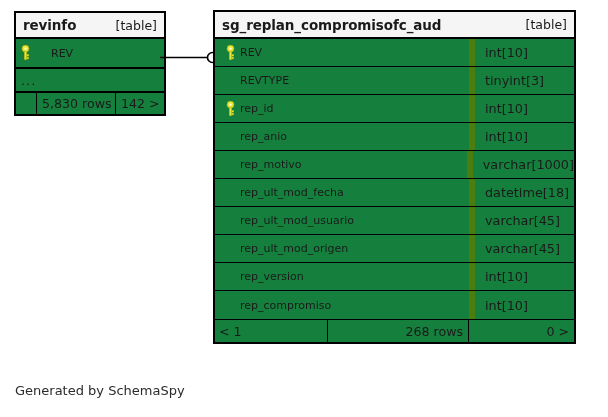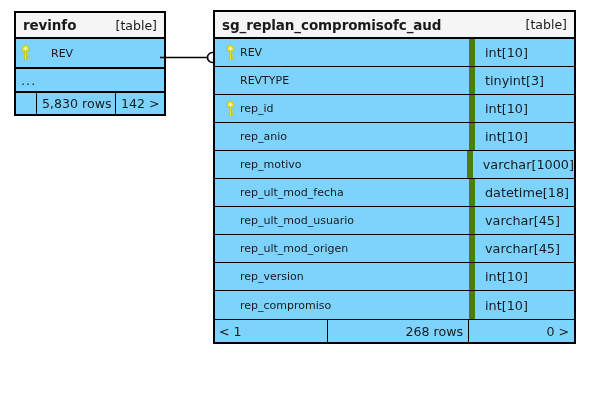--- a/index.html
+++ b/index.html
@@ -20,21 +20,21 @@
   .diagram {
     position: absolute;
     inset: 0;
   }
 
   
   .entity {
     position: absolute;
     box-sizing: border-box;
     border: 2px solid #000000;
-    background: #7dd3fc;
+    background: #15803d;
   }
 
   .entity-header {
     box-sizing: border-box;
     background: #f5f5f5;
     border-bottom: 2px solid #000000;
     display: flex;
     align-items: center;
     justify-content: space-between;
     padding: 0 7px;
@@ -323,14 +323,15 @@
         </div>
       </div>
 
     <div class="entity-footer">
       <span class="foot-cell fc-prev">&lt; 1</span>
       <span class="foot-cell fc-rows">268 rows</span>
       <span class="foot-cell fc-next">0 &gt;</span>
     </div>
   </div>
 
+  <div class="caption">Generated by SchemaSpy</div>
 
 </div>
 
 </body></html>

